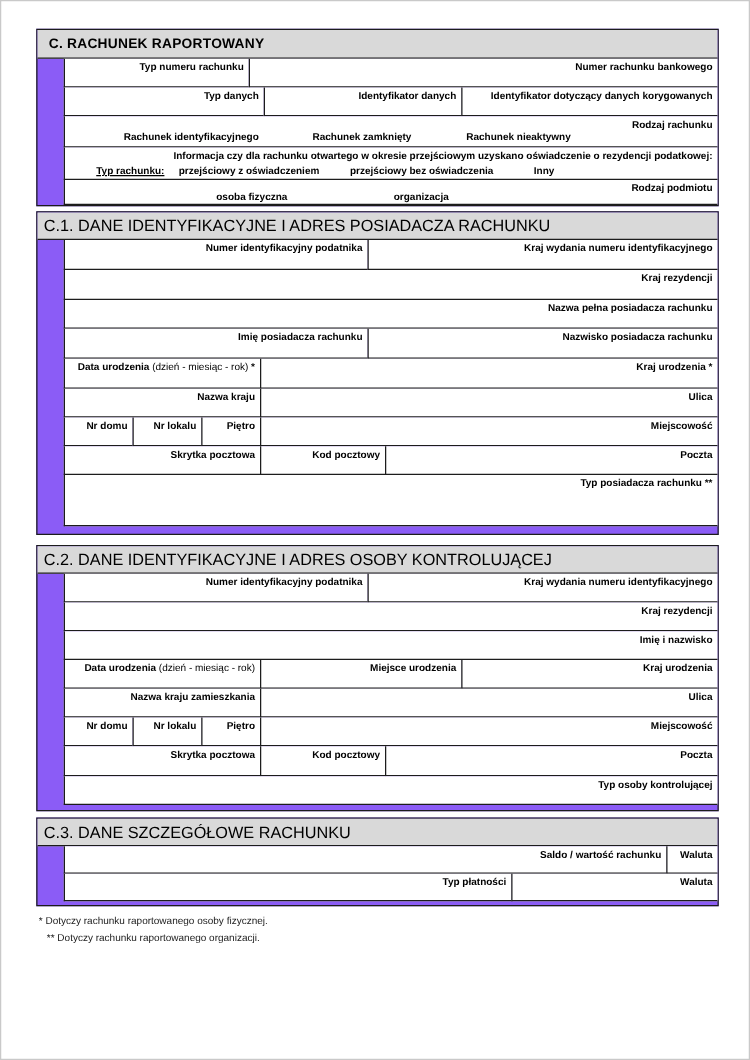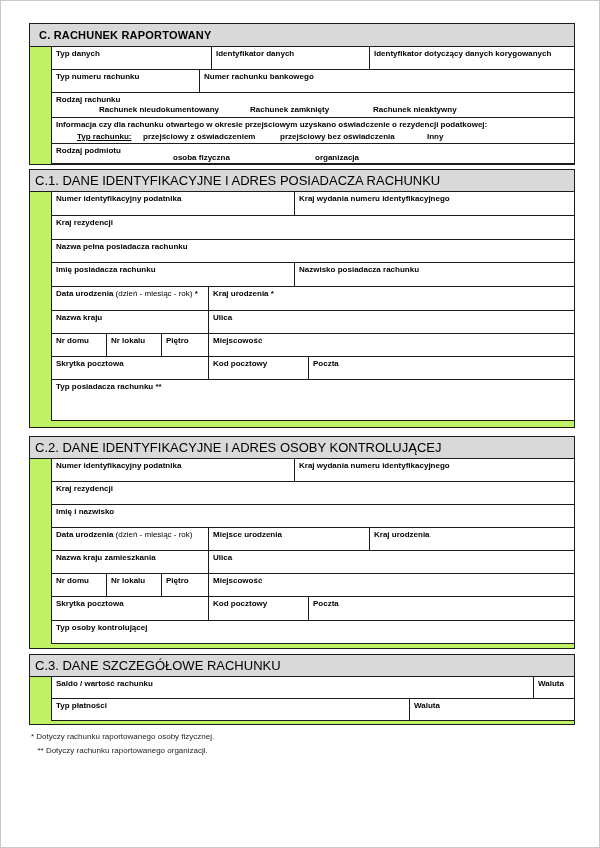--- a/index.html
+++ b/index.html
@@ -9,22 +9,23 @@
     background:#ffffff;
     border:1px solid #c9c9c9;
     box-sizing:border-box;
     font-family:"Liberation Sans",sans-serif;
     color:#000;
     overflow:hidden;
   }
   .form{position:absolute;left:28px;top:22px;width:546px;}
   .section{
     border:1px solid #1c1c1c;
-    background:#bef264;
-    box-sizing:border-box;
+    background:#8b5cf6;
+    box-sizing:border-box;
+    text-align:right;
   }
   .band{
     border-bottom:1px solid #1c1c1c;
     display:flex;align-items:center;
     background:#d9d9d9;
     box-sizing:border-box;
   }
   .band-main{height:23px;padding-left:9px;font-size:11px;font-weight:bold;letter-spacing:.2px;}
   .band-sub{height:22px;padding-left:5px;font-size:13px;font-weight:normal;}
   .rows{margin-left:21px;}
@@ -51,42 +52,42 @@
 
 <div class="page">
   <div class="form">
 
     <div class="section">
       <div class="band band-main">
         <span>C. RACHUNEK RAPORTOWANY</span>
       </div>
       <div class="rows">
         <div class="row" style="height:23px">
+          <div class="cell" style="width:148px">
+            <span class="lbl">Typ numeru rachunku</span>
+          </div>
+          <div class="cell grow">
+            <span class="lbl">Numer rachunku bankowego</span>
+          </div>
+        </div>
+        <div class="row" style="height:23px">
           <div class="cell" style="width:160px">
             <span class="lbl">Typ danych</span>
           </div>
           <div class="cell" style="width:158px">
             <span class="lbl">Identyfikator danych</span>
           </div>
           <div class="cell grow">
             <span class="lbl">Identyfikator dotyczący danych korygowanych</span>
           </div>
         </div>
-        <div class="row" style="height:23px">
-          <div class="cell" style="width:148px">
-            <span class="lbl">Typ numeru rachunku</span>
-          </div>
-          <div class="cell grow">
-            <span class="lbl">Numer rachunku bankowego</span>
-          </div>
-        </div>
         <div class="row" style="height:25px">
           <div class="cell grow">
             <span class="lbl">Rodzaj rachunku</span>
-            <span class="opt" style="left:47px;top:12px">Rachunek nieudokumentowany</span>
+            <span class="opt" style="left:47px;top:12px">Rachunek identyfikacyjnego</span>
             <span class="opt" style="left:198px;top:12px">Rachunek zamknięty</span>
             <span class="opt" style="left:321px;top:12px">Rachunek nieaktywny</span>
           </div>
         </div>
         <div class="row" style="height:26px">
           <div class="cell grow">
             <span class="lbl">Informacja czy dla rachunku otwartego w okresie przejściowym uzyskano oświadczenie o rezydencji podatkowej:</span>
             <span class="inline-lbl" style="left:25px;top:14px">Typ rachunku:</span>
             <span class="opt" style="left:91px;top:14px">przejściowy z oświadczeniem</span>
             <span class="opt" style="left:228px;top:14px">przejściowy bez oświadczenia</span>

